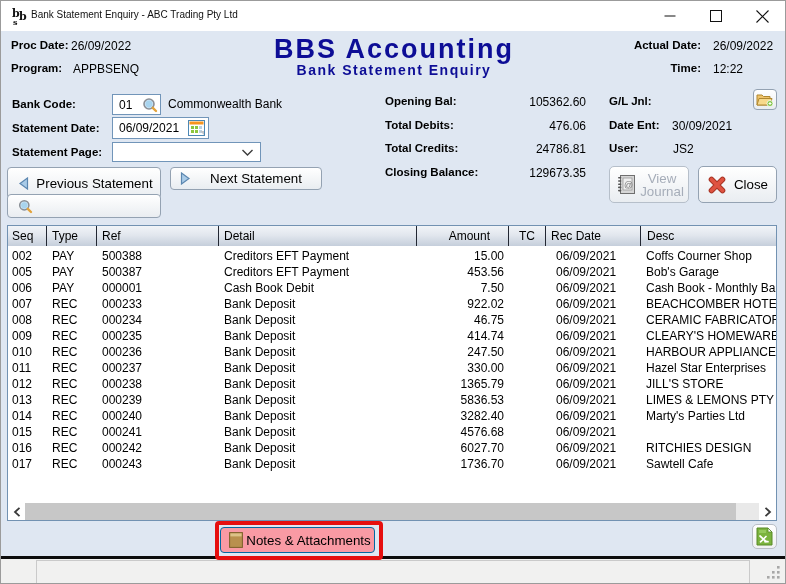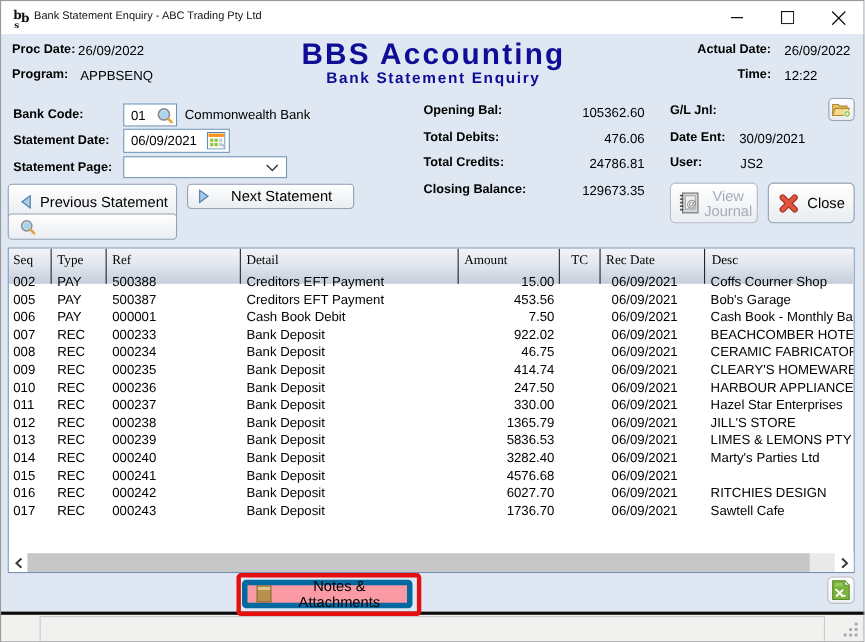--- a/index.html
+++ b/index.html
@@ -32,29 +32,28 @@
   .inputtext { position:absolute; white-space:nowrap; }
   
   .btn { position:absolute; display:flex; align-items:center;
     background:linear-gradient(#ffffff,#f3f5f7 55%,#e9edf1);
     border:1px solid #94a2b2; border-radius:4px; }
   .btn .btn-label { flex:1; text-align:center; white-space:nowrap; }
   .btn .icon { flex:0 0 auto; }
   
   #grid { position:absolute; left:7px; top:194px; width:770px; height:296px;
     background:#ffffff; border:1px solid #7292b2; overflow:hidden; }
-  #grid-header { position:absolute; left:0; top:0; right:0; height:32px; display:grid;
+  #grid-header { position:absolute; left:0; top:0; right:0; height:20px; display:grid;
     grid-template-columns:39px 50px 122px 198px 92px 37px 95px 1fr;
     background:linear-gradient(#f1f4f8,#e2e7ee 45%,#c5cedb);
-    font-family:Liberation Serif, serif;
     }
   .hcell { position:relative; line-height:20px; padding-left:5px; white-space:nowrap; overflow:hidden;
     border-right:1.5px solid #222733; }
   .hcell:last-child { border-right:none; }
-  .hcell.amount { text-align:left; padding-right:2px; }
+  .hcell.amount { text-align:right; padding-right:18px; }
   .hcell:first-child { padding-left:4px; }
   .hcell.tc { text-align:center; padding-left:0; }
   #grid-body { position:absolute; left:0; top:22px; right:0; bottom:18px; overflow:hidden; }
   .trow { display:grid; grid-template-columns:39px 50px 122px 198px 92px 37px 95px 1fr; height:16px; line-height:16px; }
   .tcell { padding-left:5px; white-space:nowrap; overflow:hidden; }
   .tcell.seq { padding-left:4px; }
   .tcell.amount { text-align:right; padding-right:5px; }
   .tcell.tc { text-align:center; padding-left:0; }
   .tcell.recdate { padding-left:10px; }
   .hcell.desc-h { padding-left:6px; }
@@ -65,21 +64,21 @@
   #hscroll-track { position:absolute; left:17px; right:17px; top:0; bottom:0; background:#e9e9e9; }
   #hscroll-thumb { position:absolute; left:0; top:0; bottom:0; width:711px; background:#c7c7c7; }
   
   #bottom-line { position:absolute; left:0; top:556px; width:786px; height:2.5px; background:#0c0c0c; }
   #statusbar { position:absolute; left:1px; right:1px; top:558.5px; height:24.5px; background:#f1f1f0; }
   #status-panel { position:absolute; left:35px; top:1px; width:714px; height:24px; background:#f1f1f0;
     border:1px solid #cacaca; border-bottom:none; }
   #grip { position:absolute; right:4px; bottom:3px; width:16px; height:16px; }
   
   #notes-btn { position:absolute; left:220px; top:496px; width:155px; height:26px;
-    display:flex; align-items:center; background:#f99aa4; border:5px solid #0369a1; border-radius:4px; }
+    display:flex; align-items:center; background:#f99aa4; border:1px solid #0369a1; border-radius:4px; }
   #notes-btn .btn-label { flex:1; text-align:center; font-weight:normal; }
   #annotation { position:absolute; left:215px; top:490px; width:168px; height:39px;
     border:4px solid #e60f0f; border-radius:4px; pointer-events:none; z-index:50; }
   
   #excel-btn { position:absolute; left:752px; top:493px; width:25px; height:25px;
     background:linear-gradient(#ffffff,#f0f1f3); border:1px solid #b9bec6; border-radius:5px;
     display:flex; align-items:center; justify-content:center; }
   
   #view-journal-btn { left:609px; top:135px; width:80px; height:37px; border-radius:5px; border-color:#b6bfca; }
   #view-journal-btn .btn-label { color:#a6adb9; line-height:13px; }

